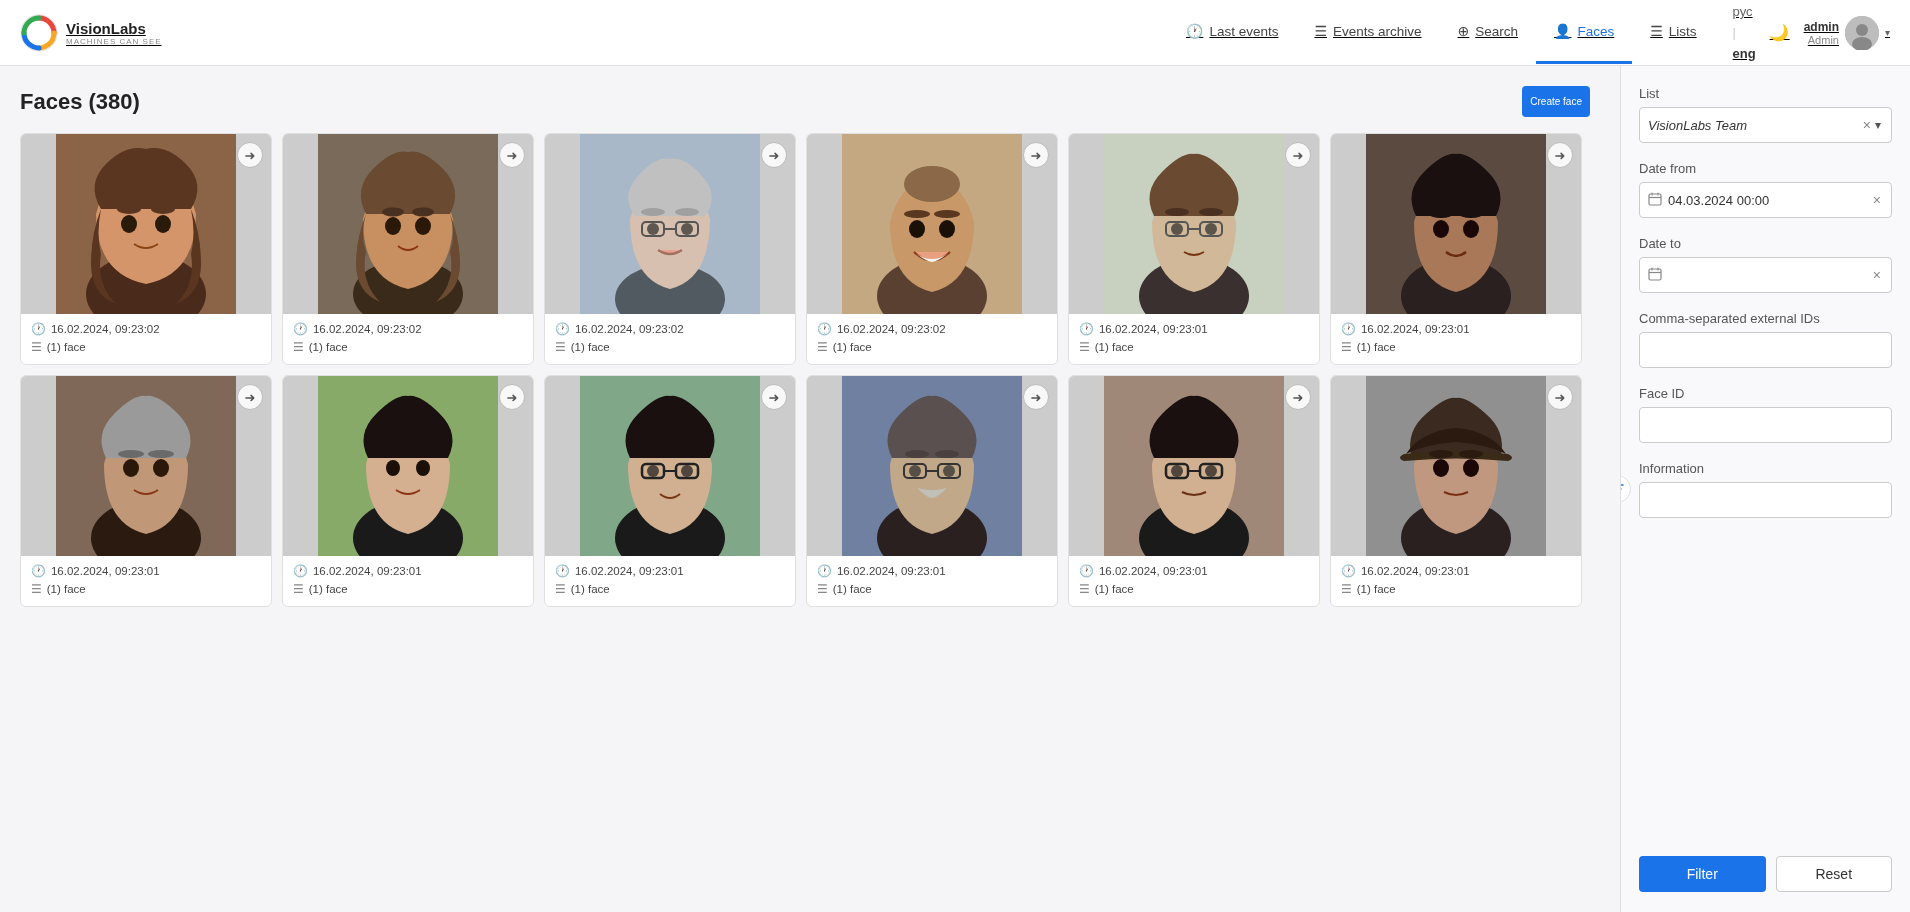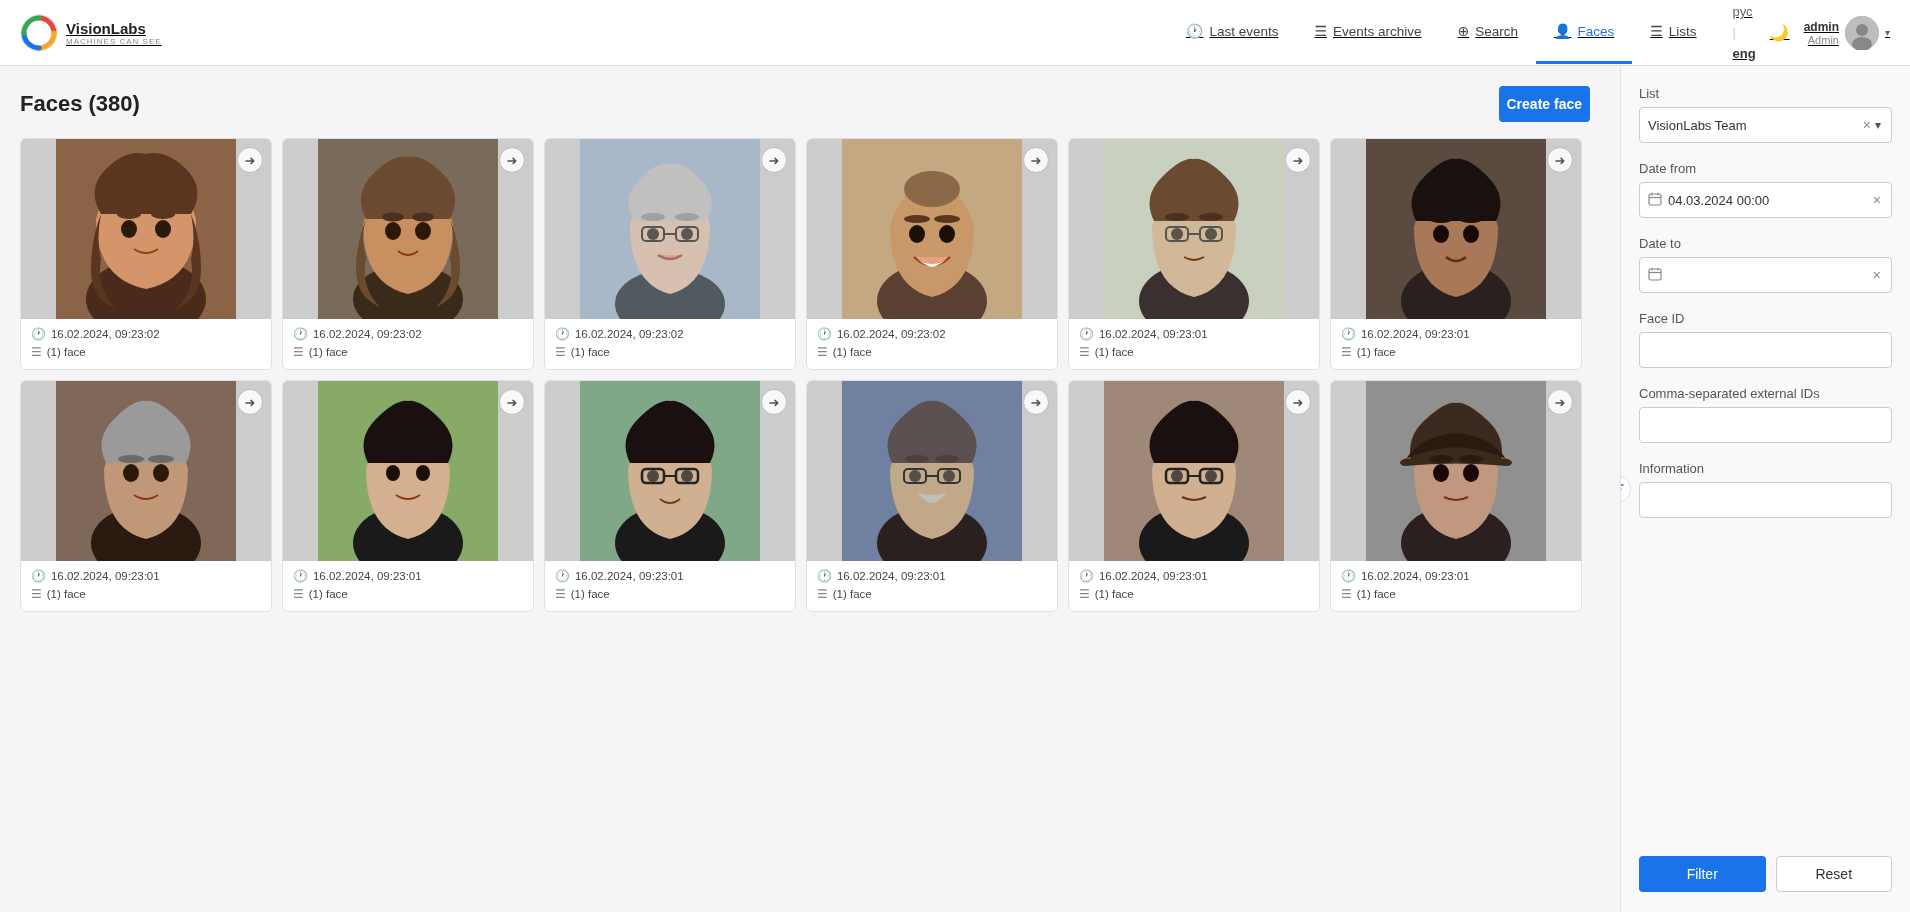--- a/index.html
+++ b/index.html
@@ -96,22 +96,22 @@
       font-size: 22px;
       font-weight: 600;
       color: #222;
     }
     .create-face-btn {
       background: #1a73e8;
       color: #fff;
       border: none;
       border-radius: 4px;
       padding: 10px 8px;
-      font-size: 14px;
-      font-weight: 700;
+      font-size: 10px;
+      font-weight: 400;
       cursor: pointer;
     }
 
     
     .faces-grid {
       display: grid;
       grid-template-columns: repeat(6, 1fr);
       gap: 10px;
       padding-right: 8px;
     }
@@ -211,20 +211,21 @@
       border: 1px solid #ccc;
       border-radius: 4px;
       background: #fff;
       padding: 0 8px;
       height: 36px;
     }
     .filter-select-value {
       flex: 1;
       font-size: 13px;
       color: #333;
+      font-style: italic;
     }
     .filter-clear-btn {
       background: none;
       border: none;
       cursor: pointer;
       color: #888;
       font-size: 14px;
       padding: 0 2px;
     }
     .filter-dropdown-btn {
@@ -743,26 +744,26 @@
             <path d="M1 5.5h12" stroke="#888" stroke-width="1.2"></path>
             <path d="M4 1v2M10 1v2" stroke="#888" stroke-width="1.2" stroke-linecap="round"></path>
           </svg>
         </span>
         <span class="filter-input-value"></span>
         <button class="filter-clear-btn">×</button>
       </div>
     </div>
 
     <div class="filter-group">
+      <label class="filter-label">Comma-separated external IDs</label>
+      <input class="filter-text-input" type="text" value="" style="">
+    </div>
+
+    <div class="filter-group">
       <label class="filter-label">Face ID</label>
-      <input class="filter-text-input" type="text" value="" style="">
-    </div>
-
-    <div class="filter-group">
-      <label class="filter-label">Comma-separated external IDs</label>
       <input class="filter-text-input" type="text" value="" style="">
     </div>
 
     <div class="filter-group">
       <label class="filter-label">Information</label>
       <input class="filter-text-input" type="text" value="" style="">
     </div>
 
     <div style="flex:1;"></div>
 

